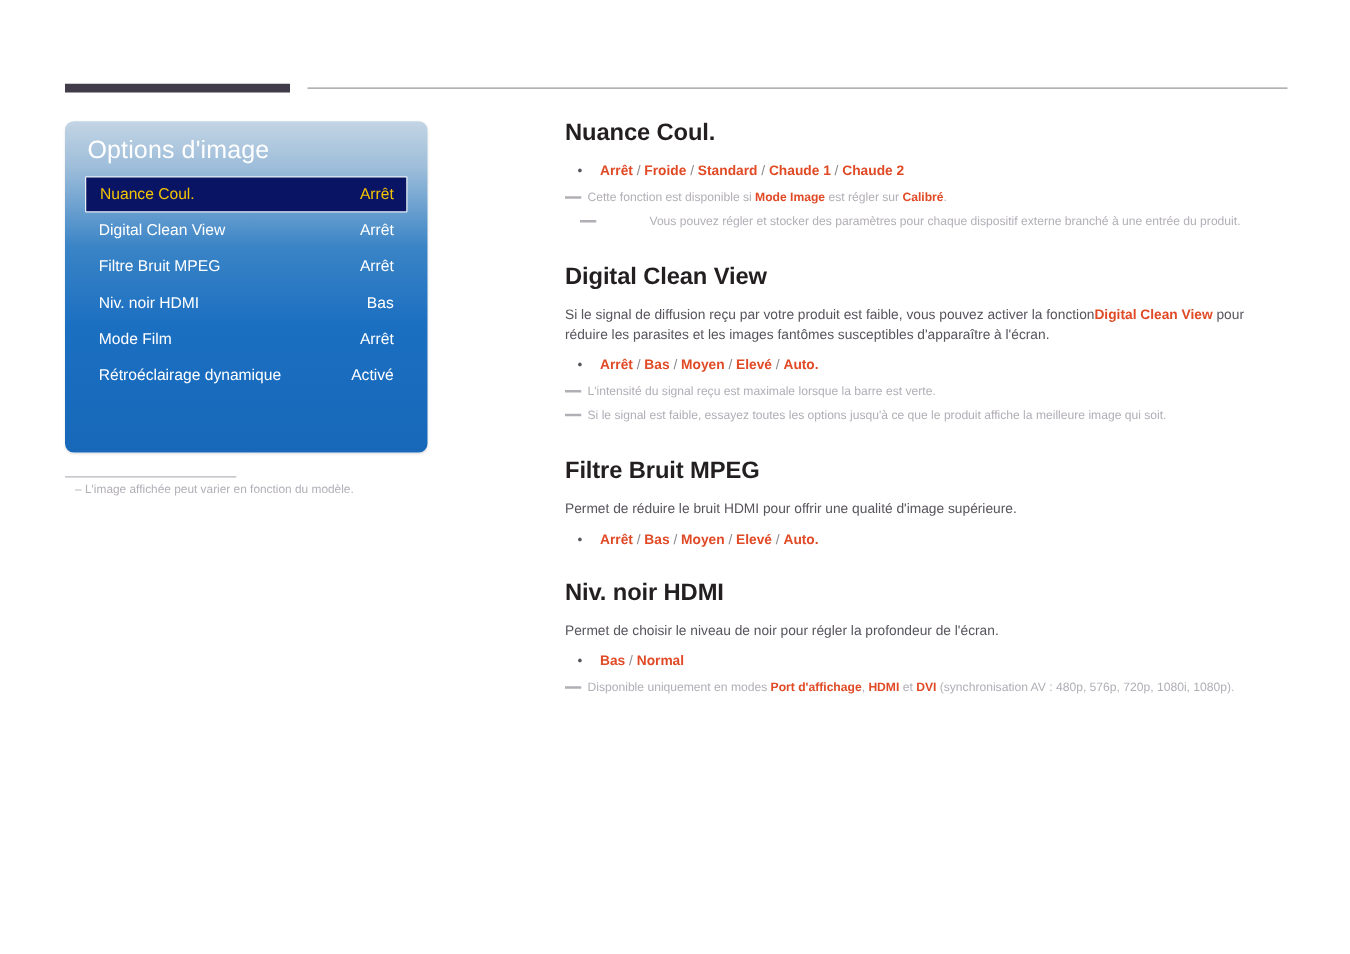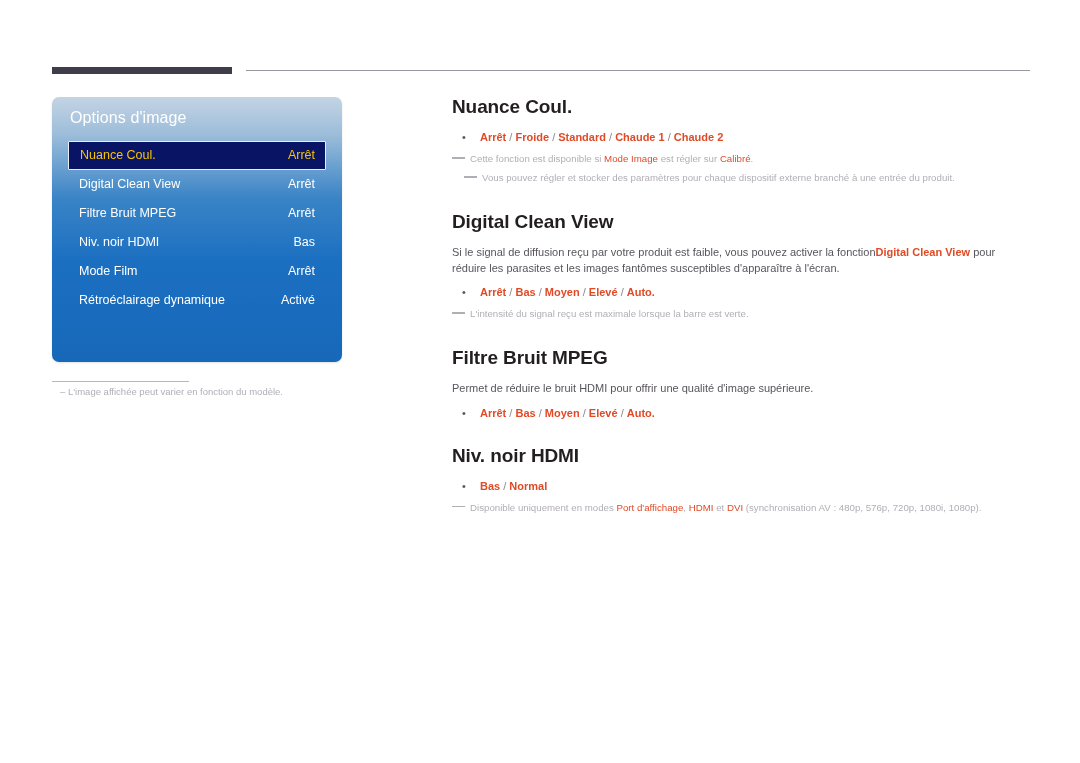--- a/index.html
+++ b/index.html
@@ -48,21 +48,21 @@
                 #3a84c6 38%,
                 #1b6fc1 62%,
                 #1768b9 100%);
     box-shadow: 0 1px 2px rgba(0,0,0,0.12);
     overflow: hidden;
   }
   .osd-title {
     position: absolute;
     left: 18px;
     top: 12px;
-    font-size: 16px;
+    font-size: 20px;
     color: #ffffff;
     letter-spacing: .1px;
   }
   .osd-rows {
     position: absolute;
     left: 16px;
     top: 44px;
     width: 258px;
   }
   .osd-row {
@@ -178,22 +178,22 @@
   }
   .fn .dash {
     position: absolute;
     left: 0;
     top: 0;
     width: 13px;
     height: 1.6px;
     background: #b2aeb6;
     margin-top: 6px;
   }
-  .fn b { color: #e04a26; font-weight: normal; text-align: right; }
-  .fn.indent { padding-left: 30px; }
+  .fn b { color: #e04a26; font-weight: bold; text-align: right; }
+  .fn.indent { padding-left: 30px; text-align: center; }
   .fn.indent .dash { left: 12px; }
 </style>
 </head>
 <body>
 
 <div class="rule-dark"></div>
 <div class="rule-thin"></div>
 
 <div class="osd-panel">
   <div class="osd-title">Options d'image</div>
@@ -263,35 +263,39 @@
     <p class="body"><span>Si le signal de diffusion reçu par votre produit est faible, vous pouvez activer la fonction</span><b>Digital Clean View</b><span> pour réduire les parasites et les images fantômes susceptibles d'apparaître à l'écran.</span></p>
 
     <div class="opt-line">
       <span class="dot">•</span><span>Arrêt</span><span class="sep"> / </span><span>Bas</span><span class="sep"> / </span><span>Moyen</span><span class="sep"> / </span><span>Elevé</span><span class="sep"> / </span><span>Auto.</span>
     </div>
 
     <div class="fn">
       <span class="dash"></span><span>L'intensité du signal reçu est maximale lorsque la barre est verte.</span>
     </div>
 
+    <div class="fn">
+      <span class="dash"></span><span>Si le signal est faible, essayez toutes les options jusqu'à ce que le produit affiche la meilleure image qui soit.</span>
+    </div>
   </div>
 
   <div class="sec tight">
     <h2 class="sec-title">Filtre Bruit MPEG</h2>
 
     <p class="body">Permet de réduire le bruit HDMI pour offrir une qualité d'image supérieure.</p>
 
     <div class="opt-line">
       <span class="dot">•</span><span>Arrêt</span><span class="sep"> / </span><span>Bas</span><span class="sep"> / </span><span>Moyen</span><span class="sep"> / </span><span>Elevé</span><span class="sep"> / </span><span>Auto.</span>
     </div>
   </div>
 
   <div class="sec">
     <h2 class="sec-title">Niv. noir HDMI</h2>
 
+    <p class="body">Permet de choisir le niveau de noir pour régler la profondeur de l'écran.</p>
 
     <div class="opt-line">
       <span class="dot">•</span><span>Bas</span><span class="sep"> / </span><span>Normal</span>
     </div>
 
     <div class="fn">
       <span class="dash"></span><span>Disponible uniquement en modes </span><b>Port d'affichage</b><span>, </span><b>HDMI</b><span> et </span><b>DVI</b><span> (synchronisation AV : 480p, 576p, 720p, 1080i, 1080p).</span>
     </div>
   </div>
 

